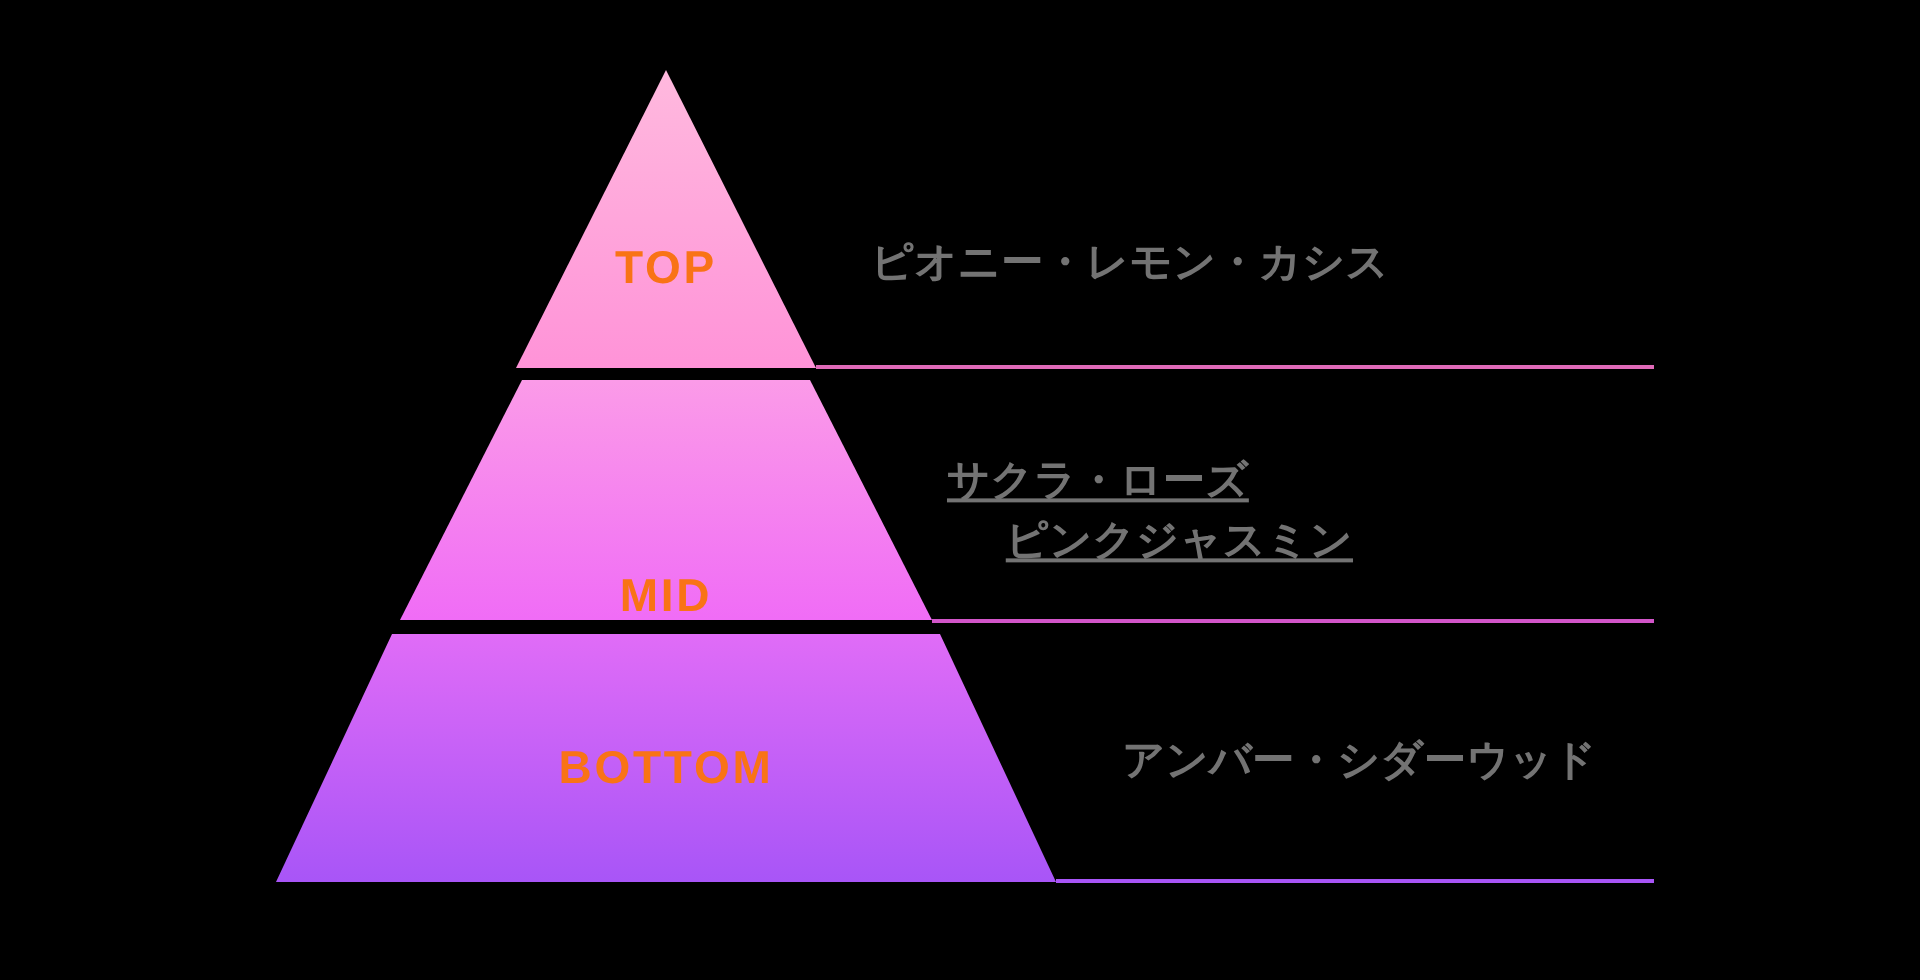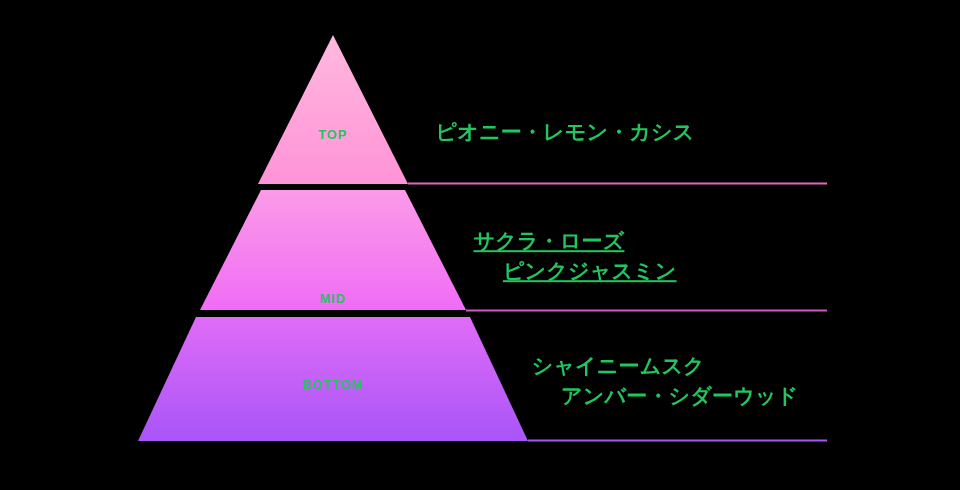--- a/index.html
+++ b/index.html
@@ -23,32 +23,32 @@
   .pyramid-svg {
     position: absolute;
     left: 0;
     top: 0;
     width: 960px;
     height: 490px;
     display: block;
   }
   .tier-label {
     position: absolute;
-    color: #22c55e;
+    color: #f97316;
     font-weight: 700;
-    font-size: 13px;
+    font-size: 23px;
     letter-spacing: 0.06em;
     text-align: center;
     white-space: nowrap;
     transform: translate(-50%, -50%);
     pointer-events: none;
   }
   .note-block {
     position: absolute;
-    color: #22c55e;
+    color: #737373;
     font-size: 21px;
     font-weight: 700;
     line-height: 1.42;
     white-space: nowrap;
     letter-spacing: 0.01em;
     transform: translate(-50%, -50%);
   }
   .note-line {
     display: block;
   }
@@ -97,17 +97,16 @@
   <div class="note-block" style="left:565px; top:132px; text-align:left;">
     <span class="note-line">ピオニー・レモン・カシス</span>
   </div>
 
   <div class="note-block" style="left:575px; top:256px; text-align:left;text-decoration:underline;">
     <span class="note-line">サクラ・ローズ</span>
     <span class="note-line indent">ピンクジャスミン</span>
   </div>
 
   <div class="note-block" style="left:665px; top:381px; text-align:left;">
-    <span class="note-line">シャイニームスク</span>
     <span class="note-line indent">アンバー・シダーウッド</span>
   </div>
 
 </div>
 
 </body></html>

